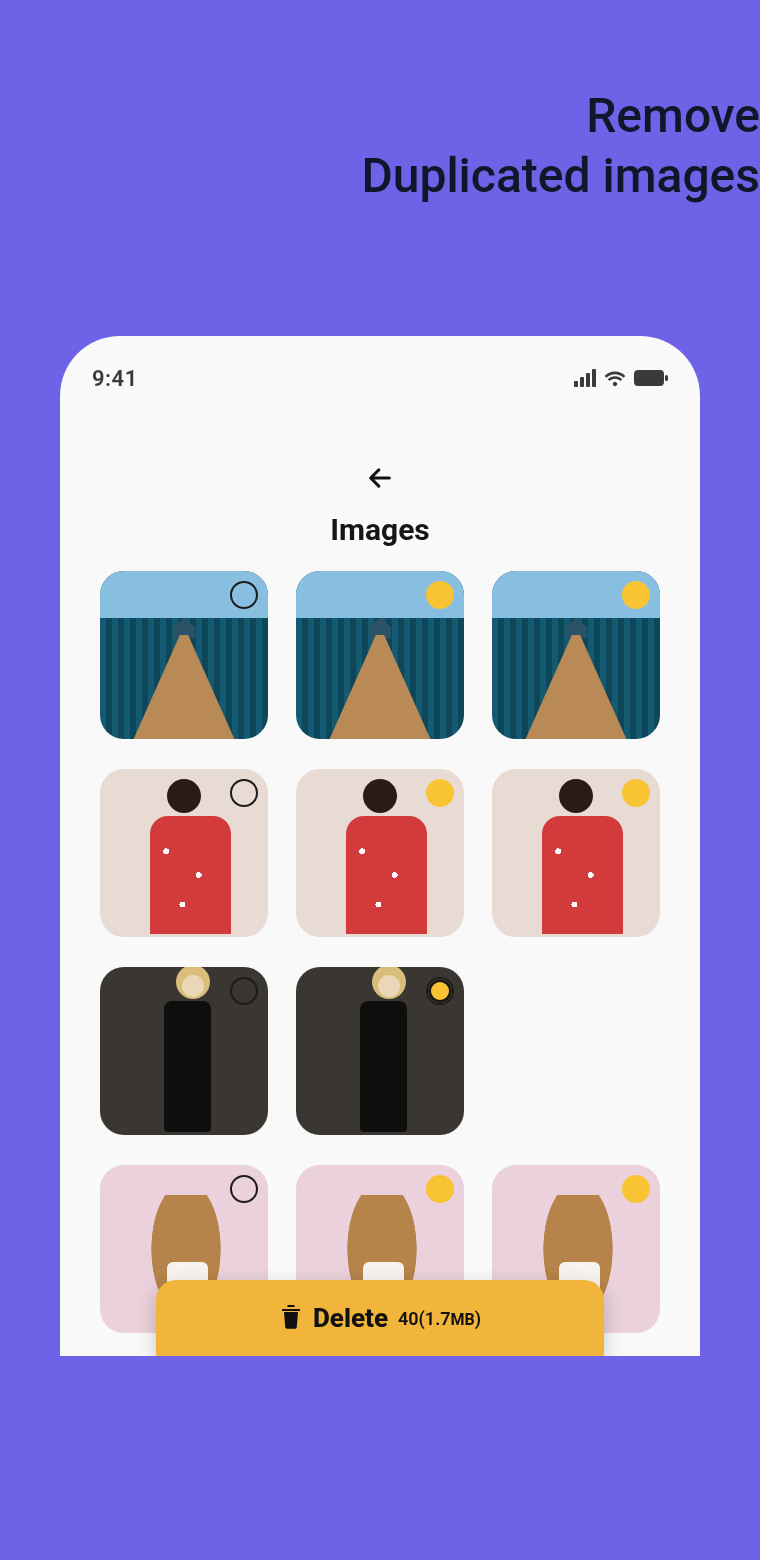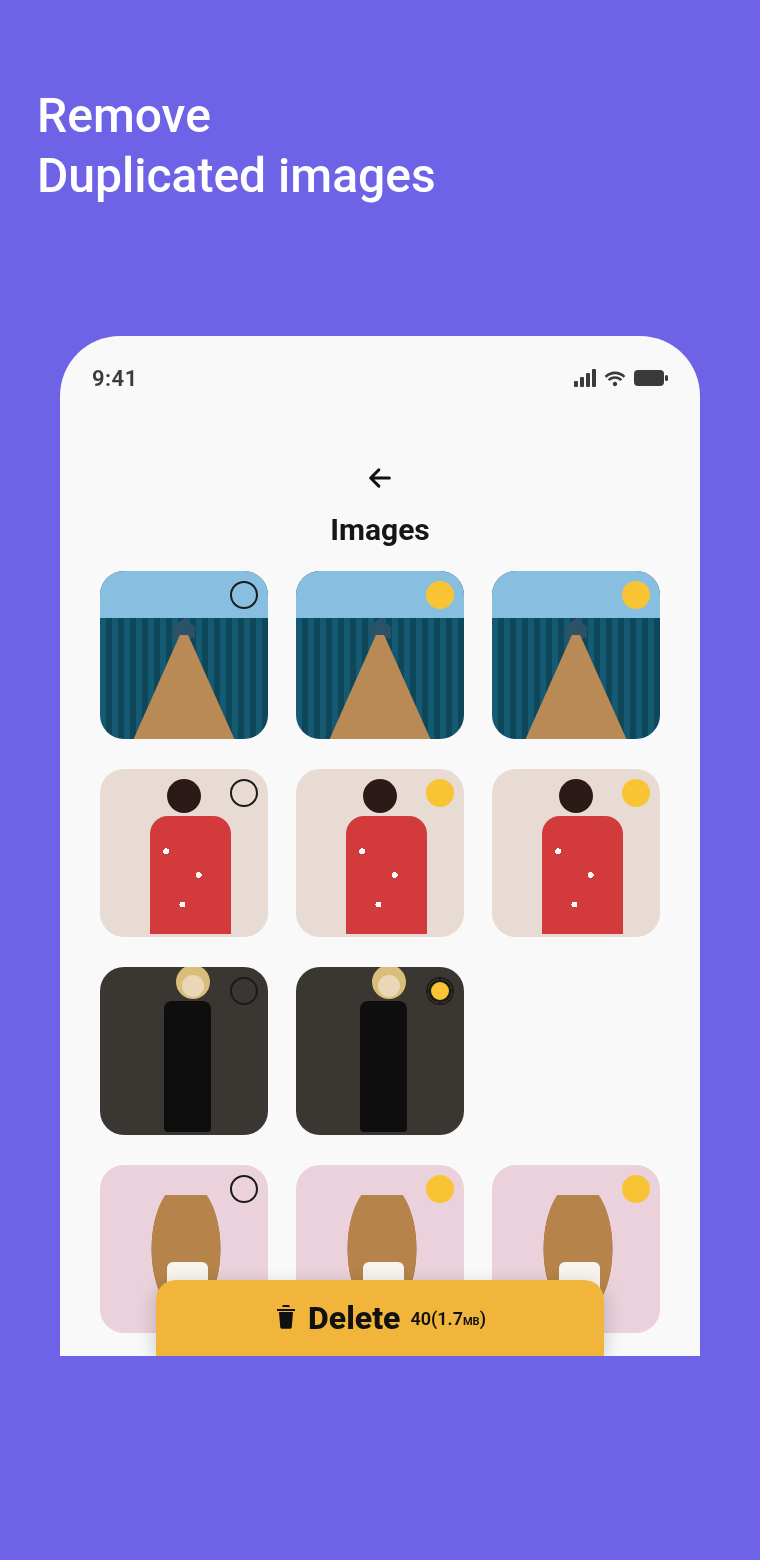--- a/index.html
+++ b/index.html
@@ -3,27 +3,26 @@
   <meta charset="utf-8">
   <style>
     * { margin: 0; padding: 0; box-sizing: border-box; }
     html, body { width: 760px; height: 1560px; }
     body {
       font-family: -apple-system, BlinkMacSystemFont, "Segoe UI", Roboto, sans-serif;
       background: #6e63e6;
       overflow: hidden;
     }
     .promo-title {
-      color: #ffffff;
-      text-align: left;
+      color: #0f172a;
+      text-align: right;
       font-size: 48px;
       font-weight: 500;
       line-height: 1.25;
       padding-top: 86px;
-      padding-left: 37px;
     }
     .phone {
       position: absolute;
       left: 60px;
       top: 336px;
       width: 640px;
       height: 1020px;
       background: #f9f9f9;
       border-radius: 60px 60px 0 0;
       overflow: hidden;
@@ -180,30 +179,30 @@
       background: #f2b53b;
       border-radius: 20px 20px 0 0;
       display: flex;
       align-items: center;
       justify-content: center;
       gap: 10px;
       box-shadow: 0 6px 20px rgba(0,0,0,0.2);
       cursor: pointer;
     }
     .delete-label {
-      font-size: 32px;
+      font-size: 26px;
       font-weight: 800;
       color: #111;
     }
     .delete-meta {
       font-size: 18px;
       font-weight: 600;
       color: #111;
     }
-    .delete-meta small { font-size: 11px; font-weight: 700; }
+    .delete-meta small { font-size: 16px; font-weight: 700; }
 
     .row.peek .thumb { height: 50px; aspect-ratio: auto; border-radius: 24px 24px 0 0; }
     .row.peek .thumb .sel { top: 14px; }
     .row.peek .thumb .img { height: 168px; }
 
     .img-dark-peek { background:#0b0b0b; }
   </style>
 </head>
 <body>
 

